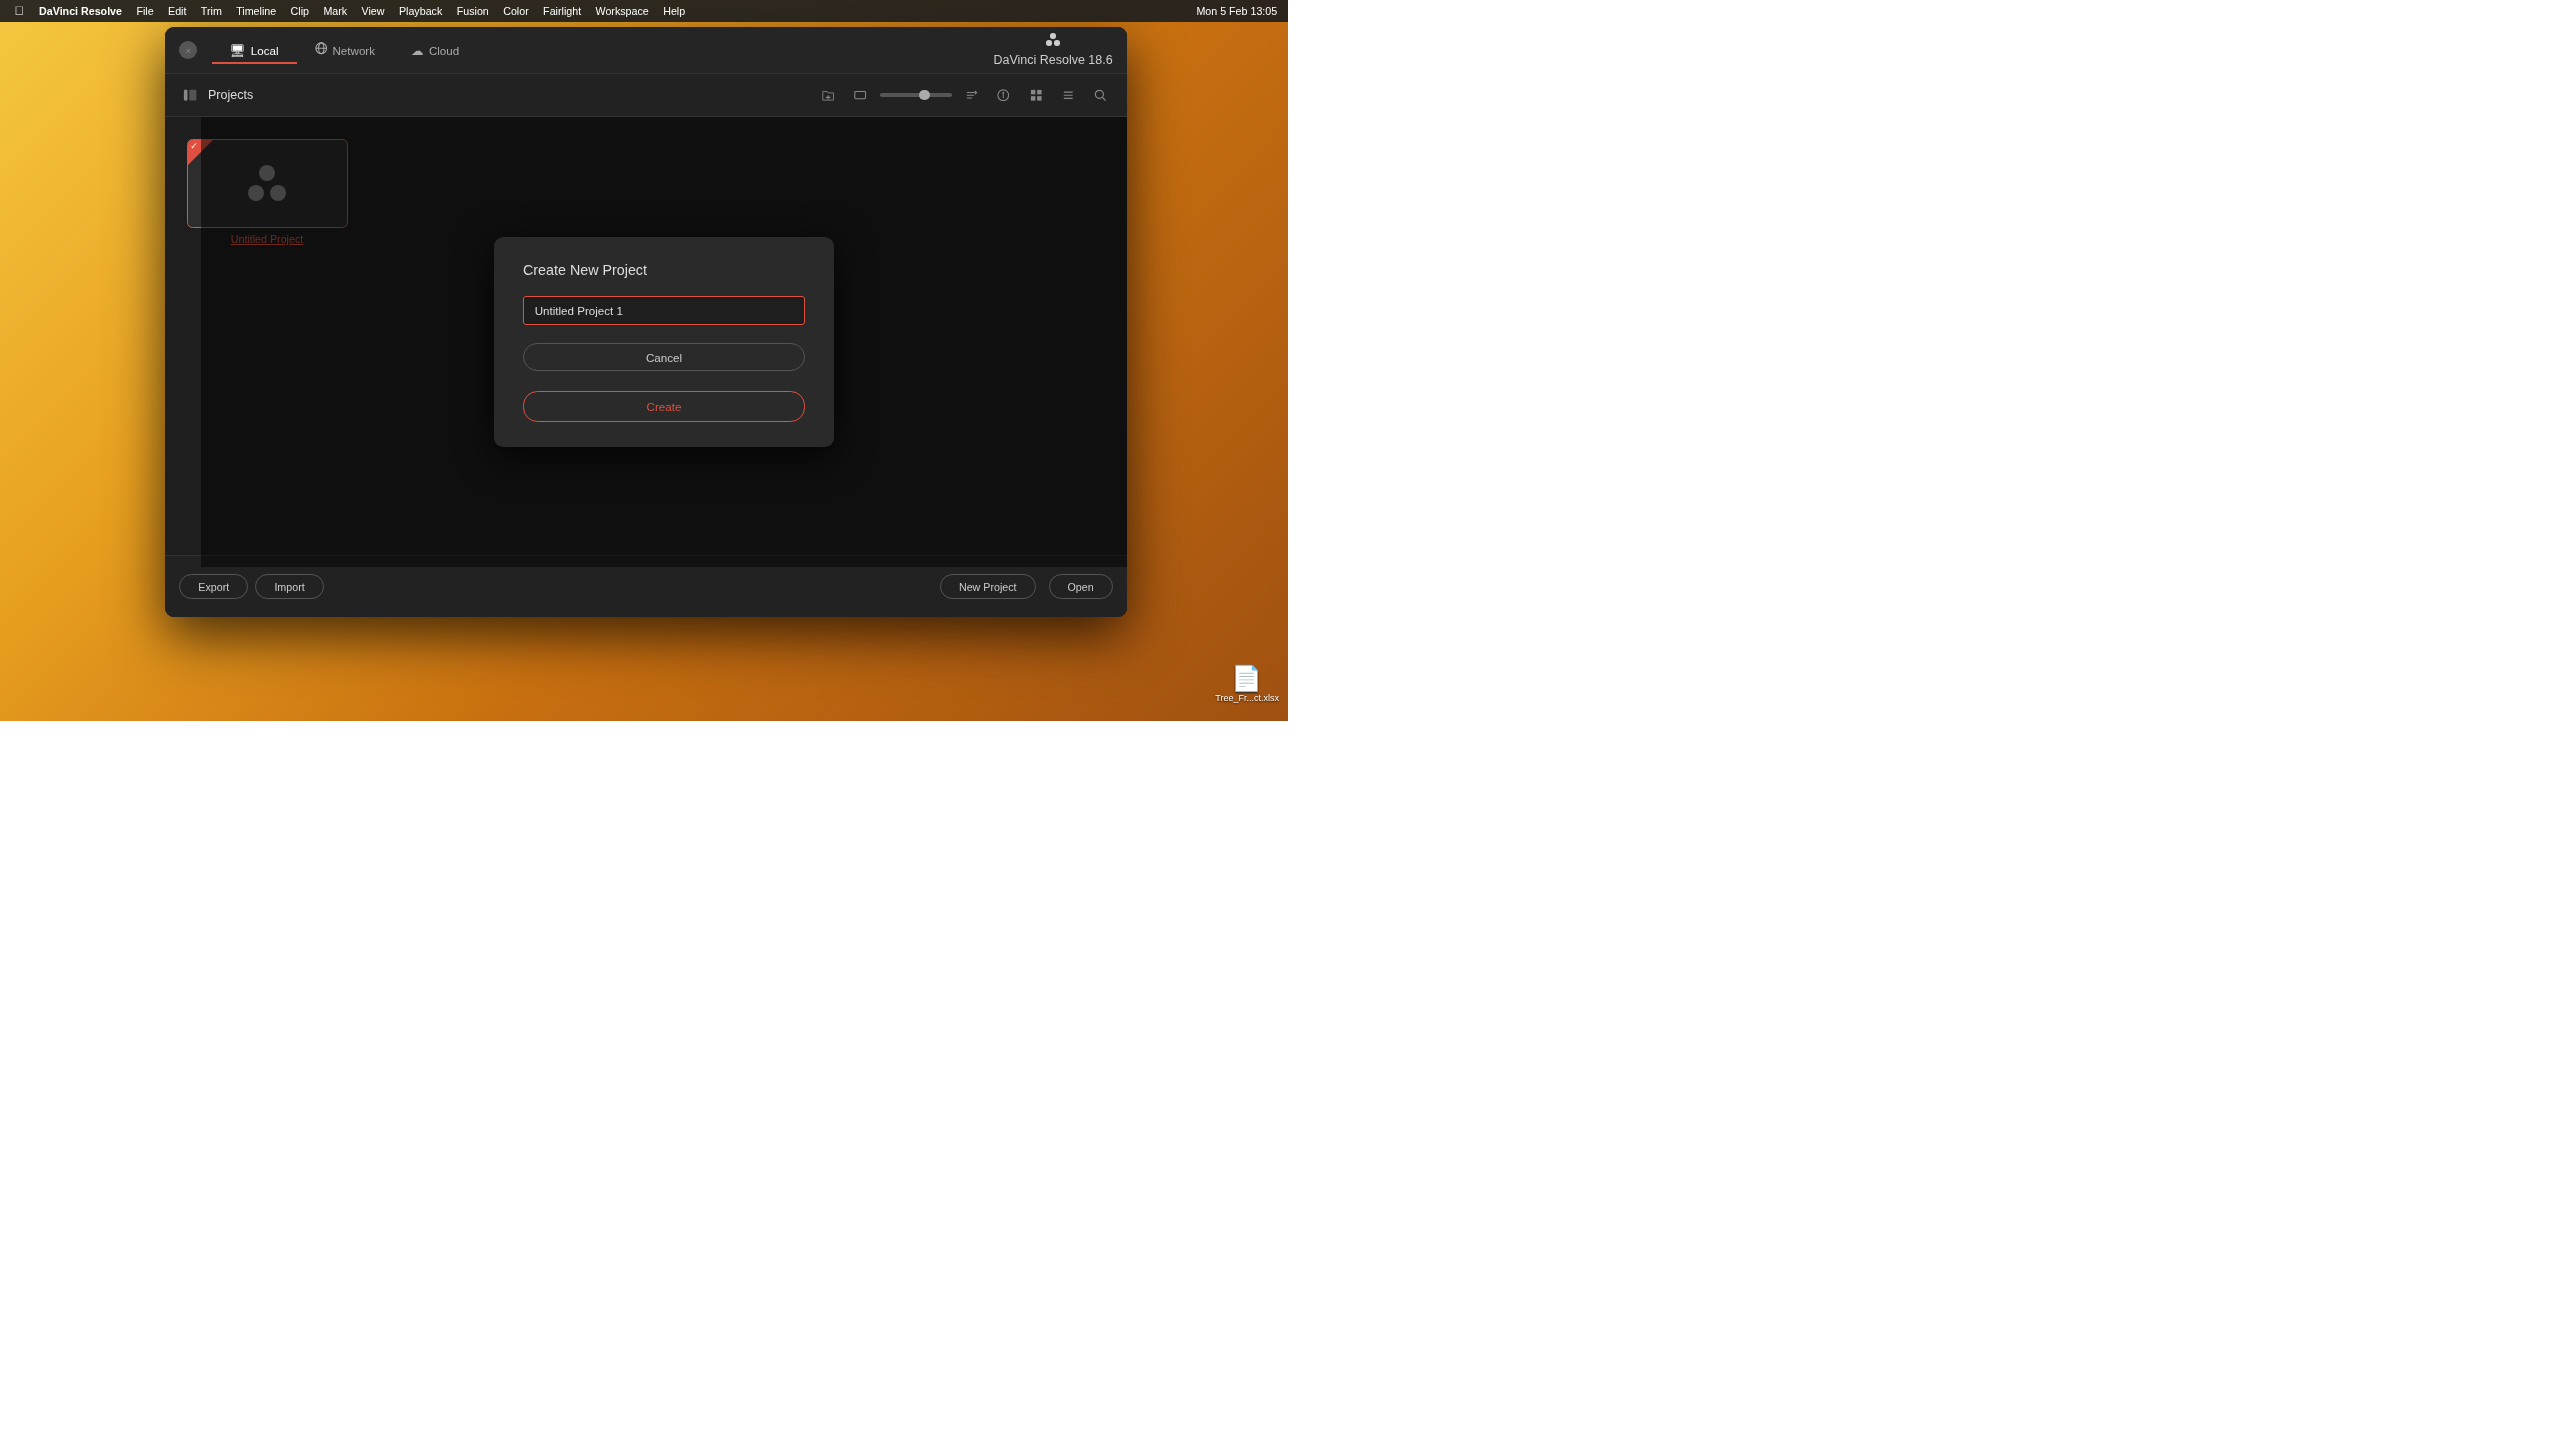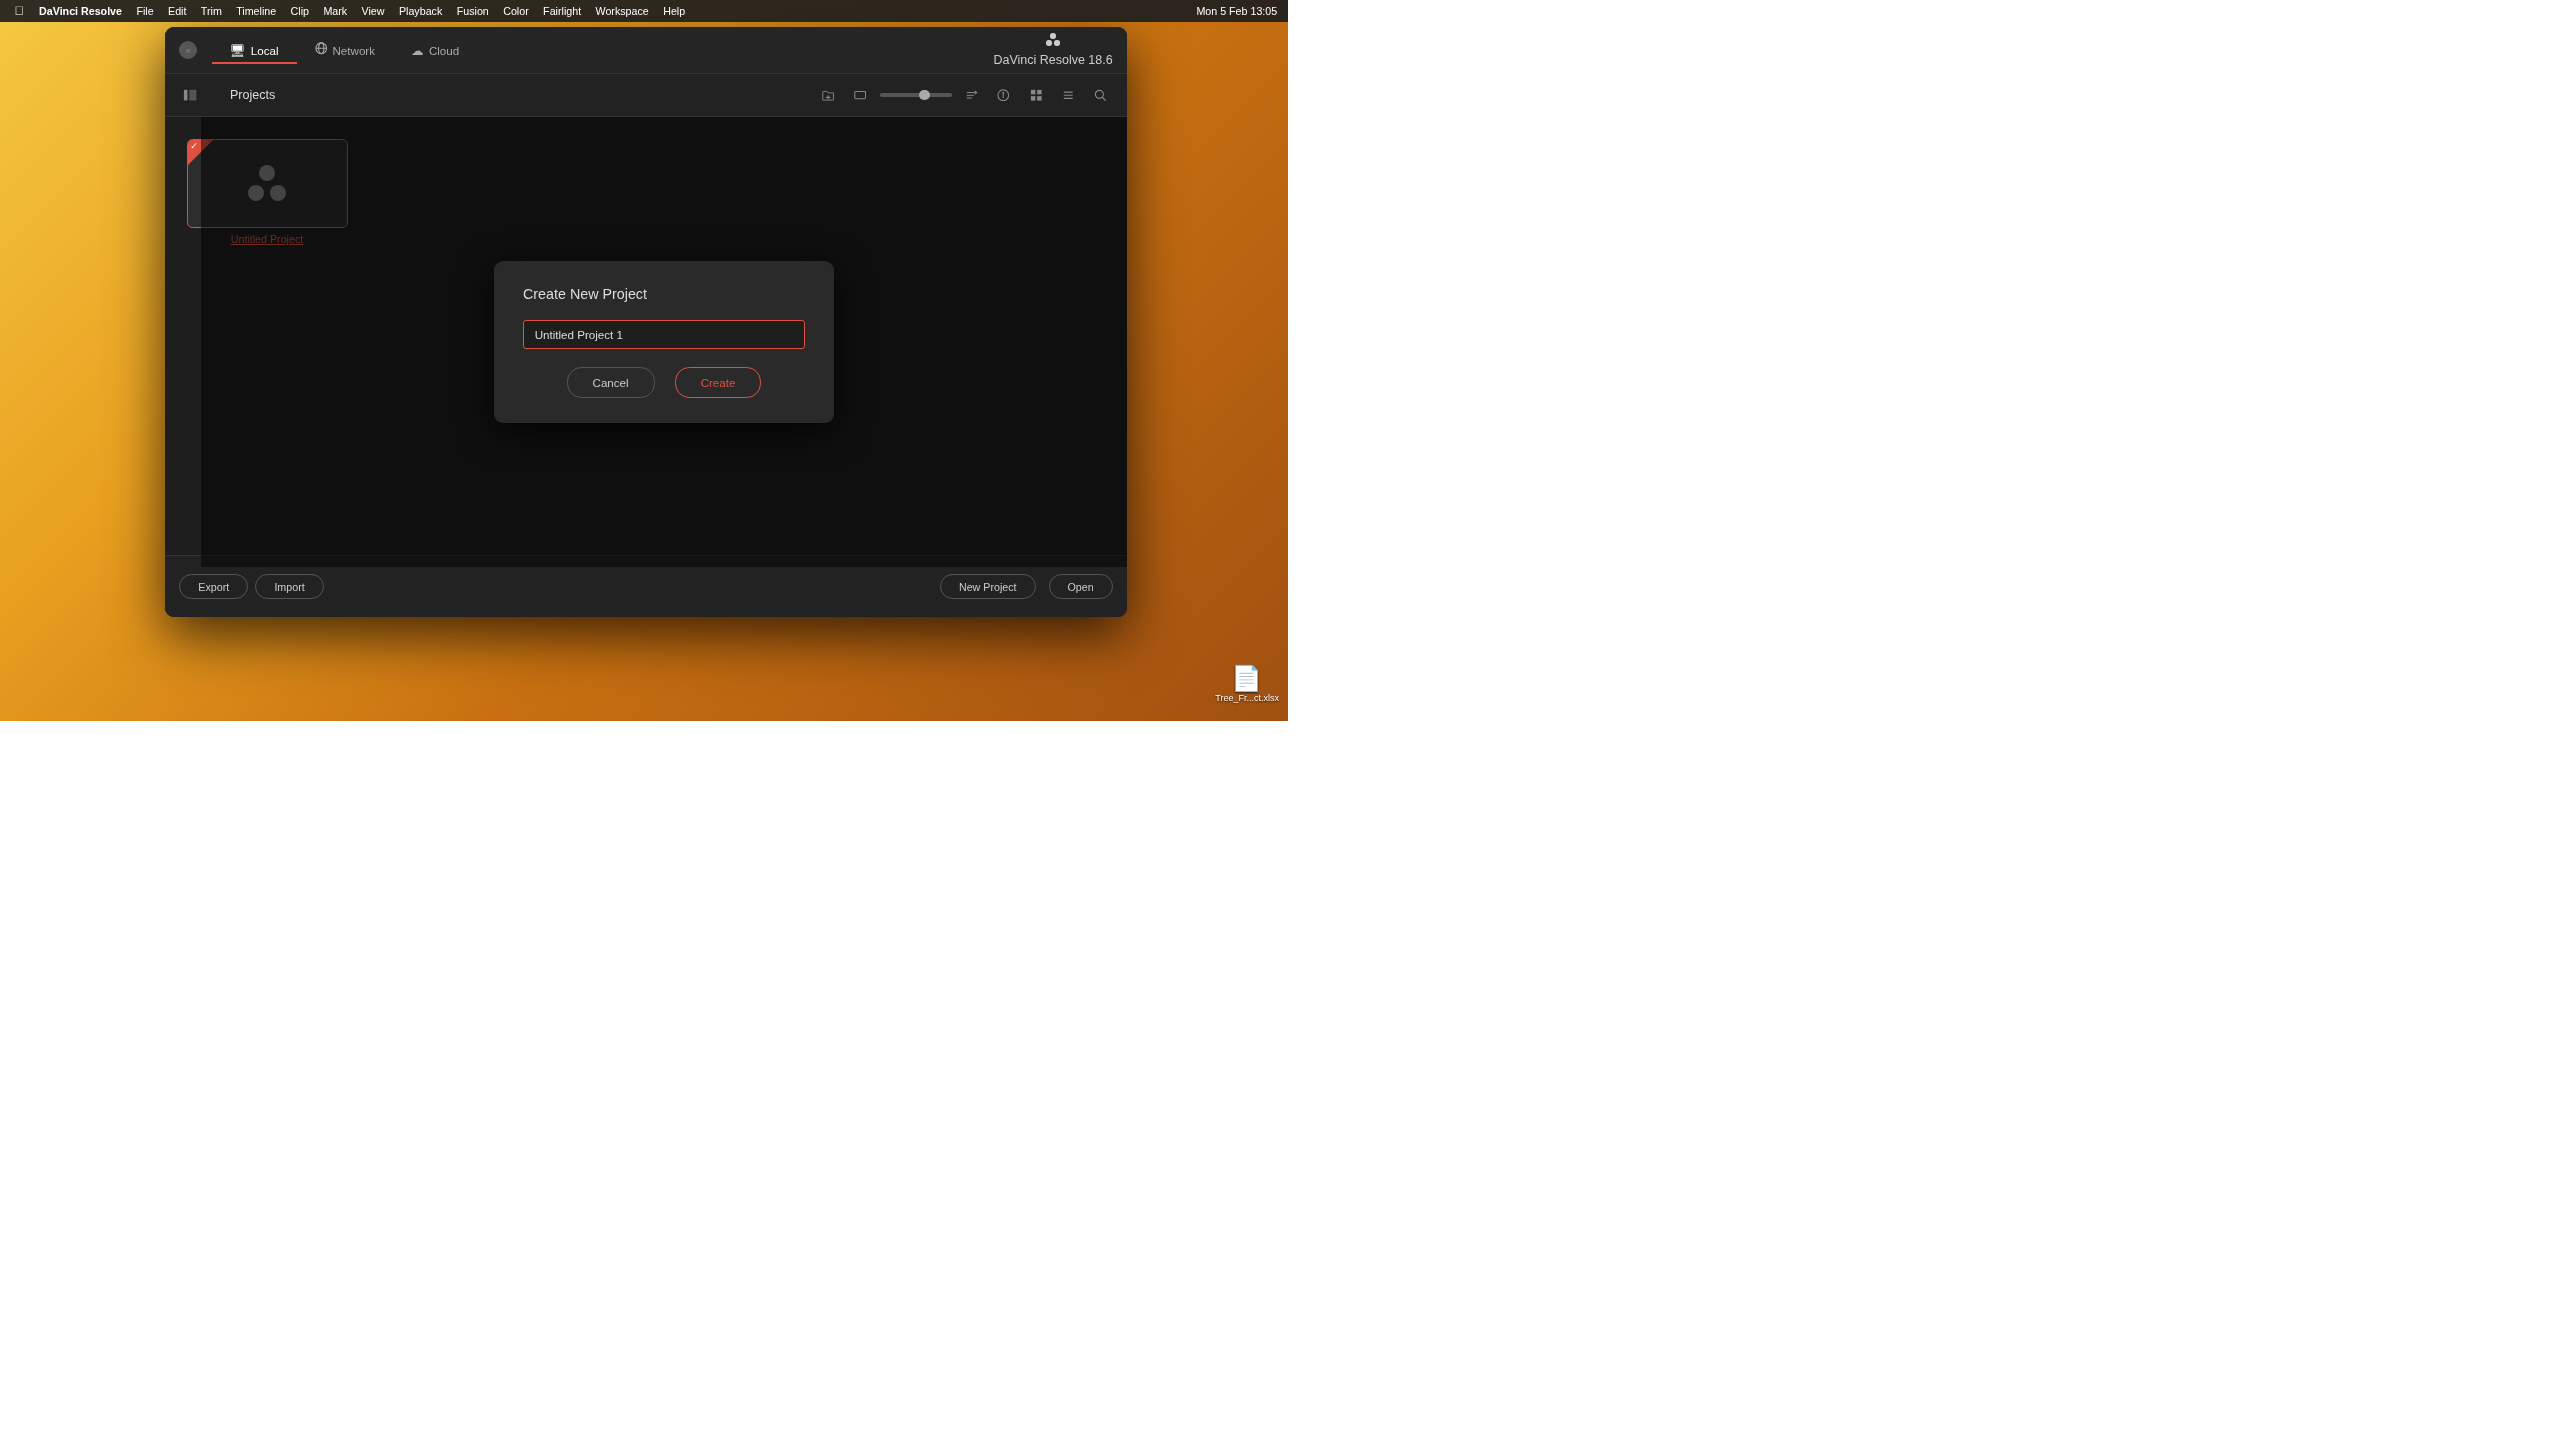--- a/index.html
+++ b/index.html
@@ -171,21 +171,20 @@
       align-items: center;
       justify-content: center;
       color: #888;
       cursor: pointer;
       font-size: 14.3px;
     }
     .toolbar-title {
       color: #ddd;
       font-size: 12.5px;
       font-weight: 500;
-      margin-left: 22px;
     }
     .toolbar-right {
       margin-left: auto;
       display: flex;
       align-items: center;
       gap: 7.2px;
     }
     .toolbar-icon-btn {
       width: 25px;
       height: 25px;
@@ -351,20 +350,21 @@
       background: #1e1e1e;
       color: #ddd;
       font-size: 11.6px;
       outline: none;
       margin-bottom: 18px;
     }
     .modal-buttons {
       display: flex;
       justify-content: center;
       gap: 20px;
+      flex-direction: column;
     }
     .modal-cancel-btn {
       padding: 6.3px 25px;
       border-radius: 14.3px;
       border: 0.9px solid #555;
       background: transparent;
       color: #ccc;
       font-size: 11.6px;
       cursor: pointer;
     }

